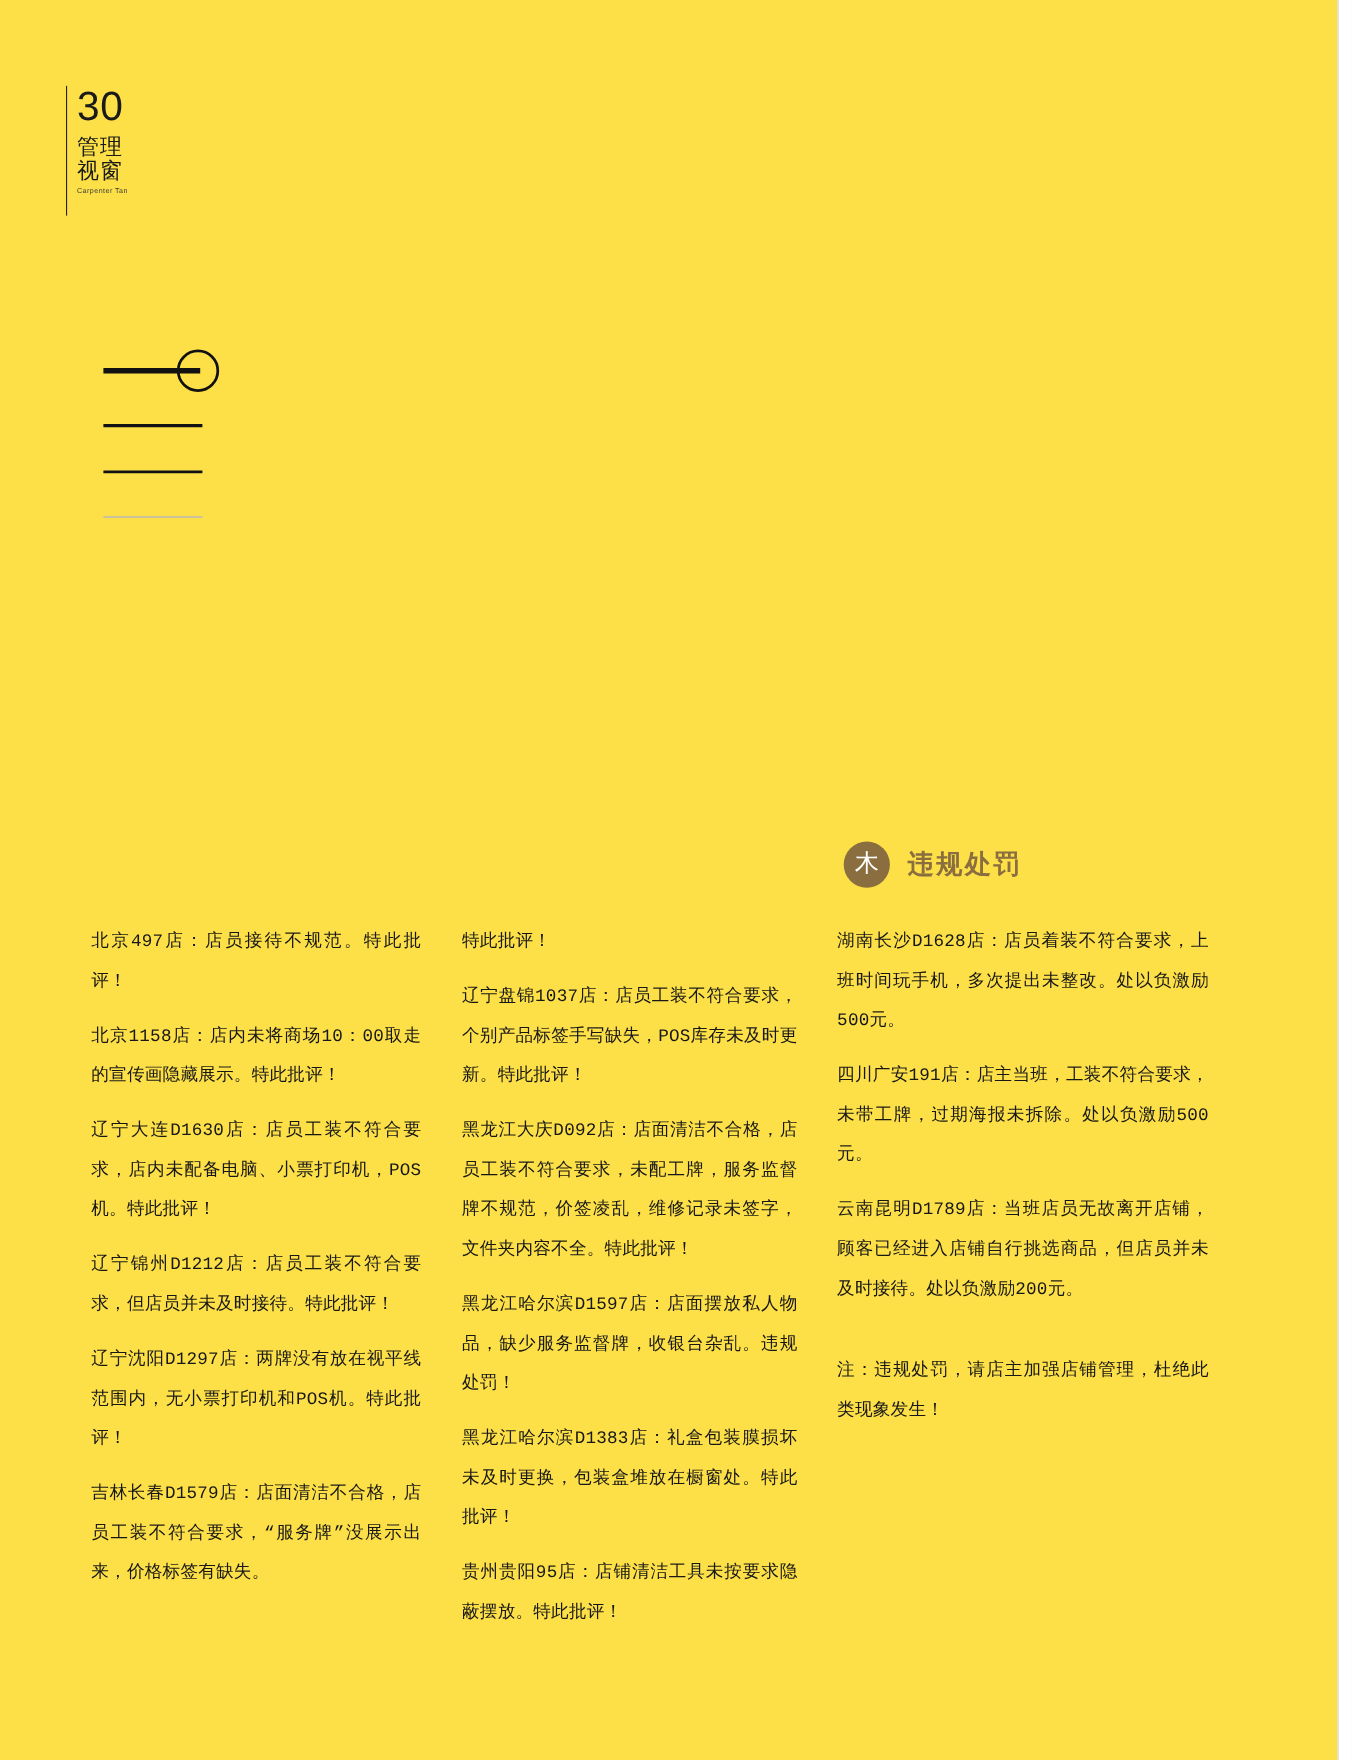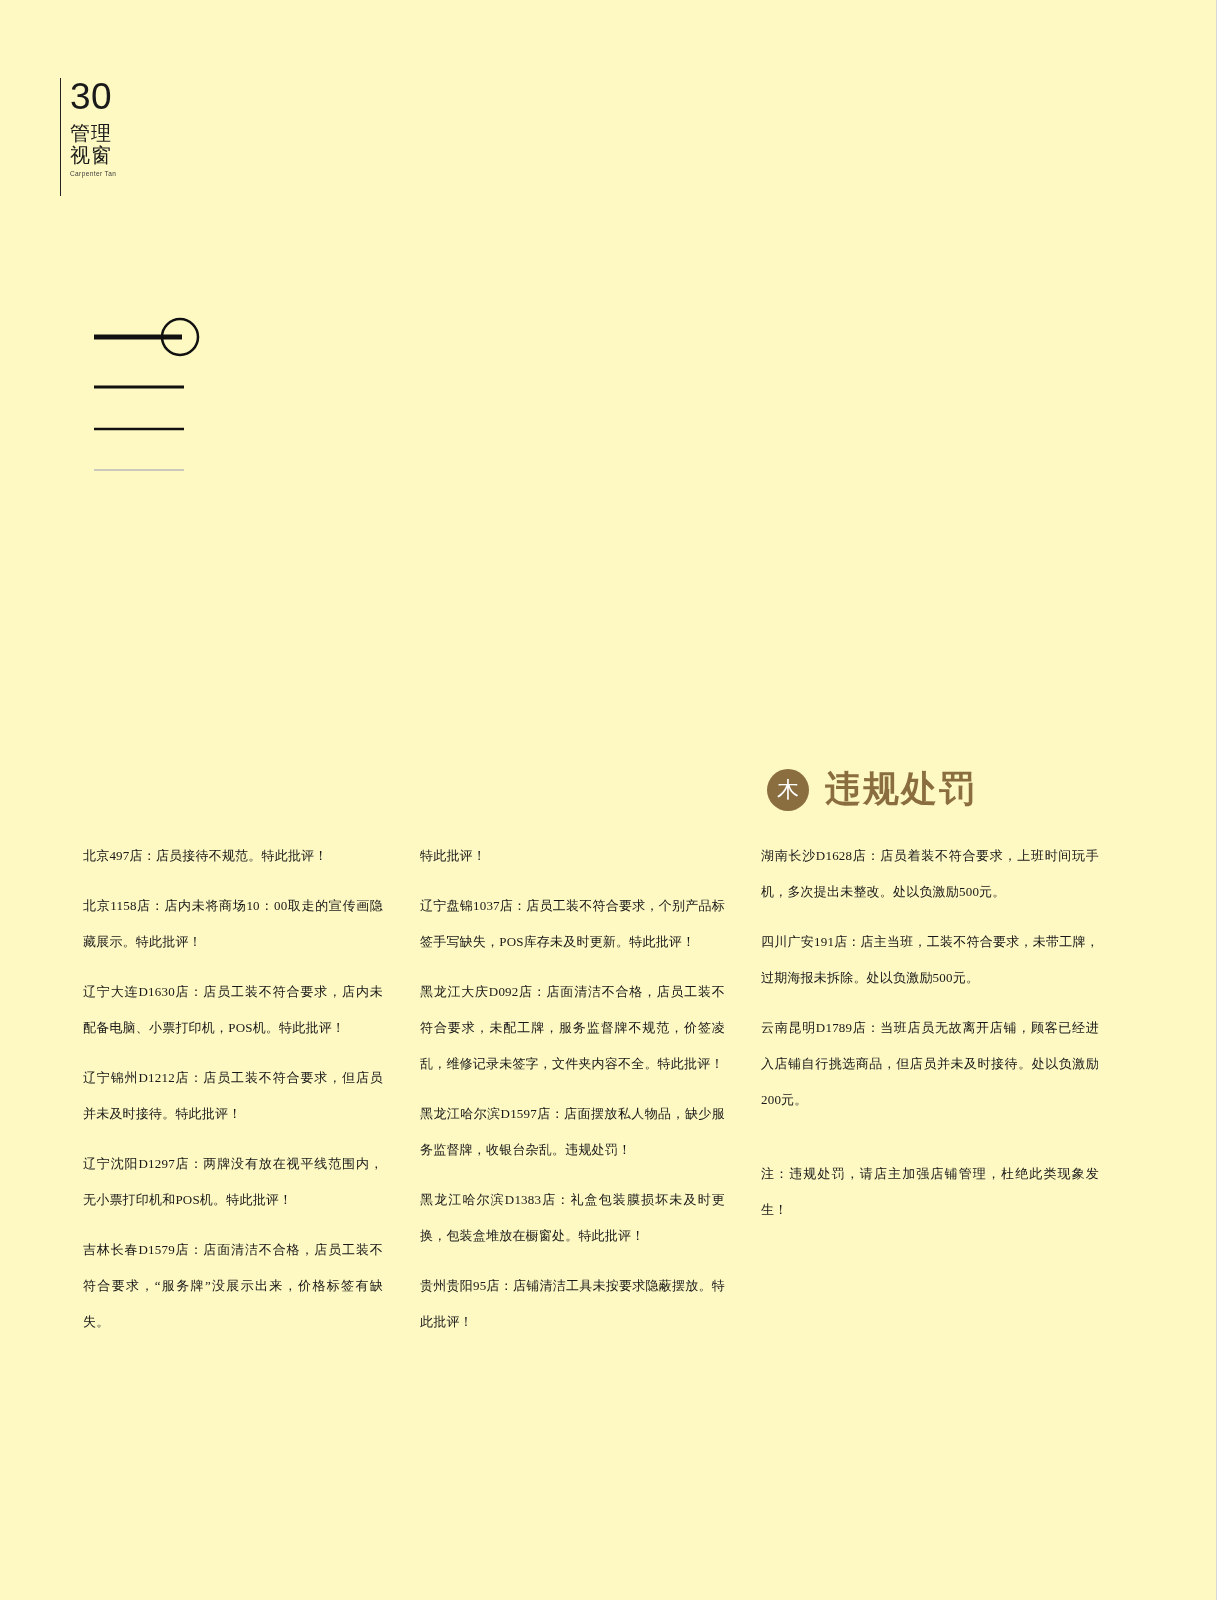--- a/index.html
+++ b/index.html
@@ -13,21 +13,21 @@
     position: relative;
     font-family: "Liberation Sans", "DejaVu Sans", sans-serif;
     color: #1a1a1a;
     overflow: hidden;
   }
 
   
   .page {
     position: absolute;
     inset: 0;
-    background: #fef9c3;
+    background: #fde047;
     padding-left: 44px;
   }
   .page-border-right {
     position: absolute;
     top: 0;
     right: 0;
     width: 12px;
     height: 100%;
     background: #ffffff;
     border-left: 1px solid #d8d8d8;
@@ -101,21 +101,21 @@
     background: #8a6e3f;
     color: #ffffff;
     display: flex;
     align-items: center;
     justify-content: center;
     font-size: 22px;
     line-height: 1;
     font-family: "DejaVu Sans", sans-serif;
   }
   .section-title {
-    font-size: 36px;
+    font-size: 24px;
     letter-spacing: 2px;
     font-weight: 700;
     color: #8a6e3f;
     font-family: "DejaVu Sans", sans-serif;
   }
 
   
   .columns {
     position: absolute;
     left: 0;
@@ -124,27 +124,27 @@
   }
   .col {
     position: absolute;
     top: 0;
   }
   .col-1 { left: 83px;  width: 300px; }
   .col-2 { left: 420px; width: 305px; }
   .col-3 { left: 761px; width: 338px; }
 
   .para {
-    font-size: 13px;
+    font-size: 16px;
     line-height: 36px;
     color: #171717;
     margin: 0 0 14px 0;
     text-align: justify;
     text-justify: inter-ideograph;
-    font-family: Liberation Serif, serif;
+    font-family: Liberation Mono, monospace;
     letter-spacing: 0.2px;
   }
   .para:last-child { margin-bottom: 0; }
   .para.note { margin-top: 38px; }
 </style>
 </head>
 <body>
 
 <div class="page">
 

